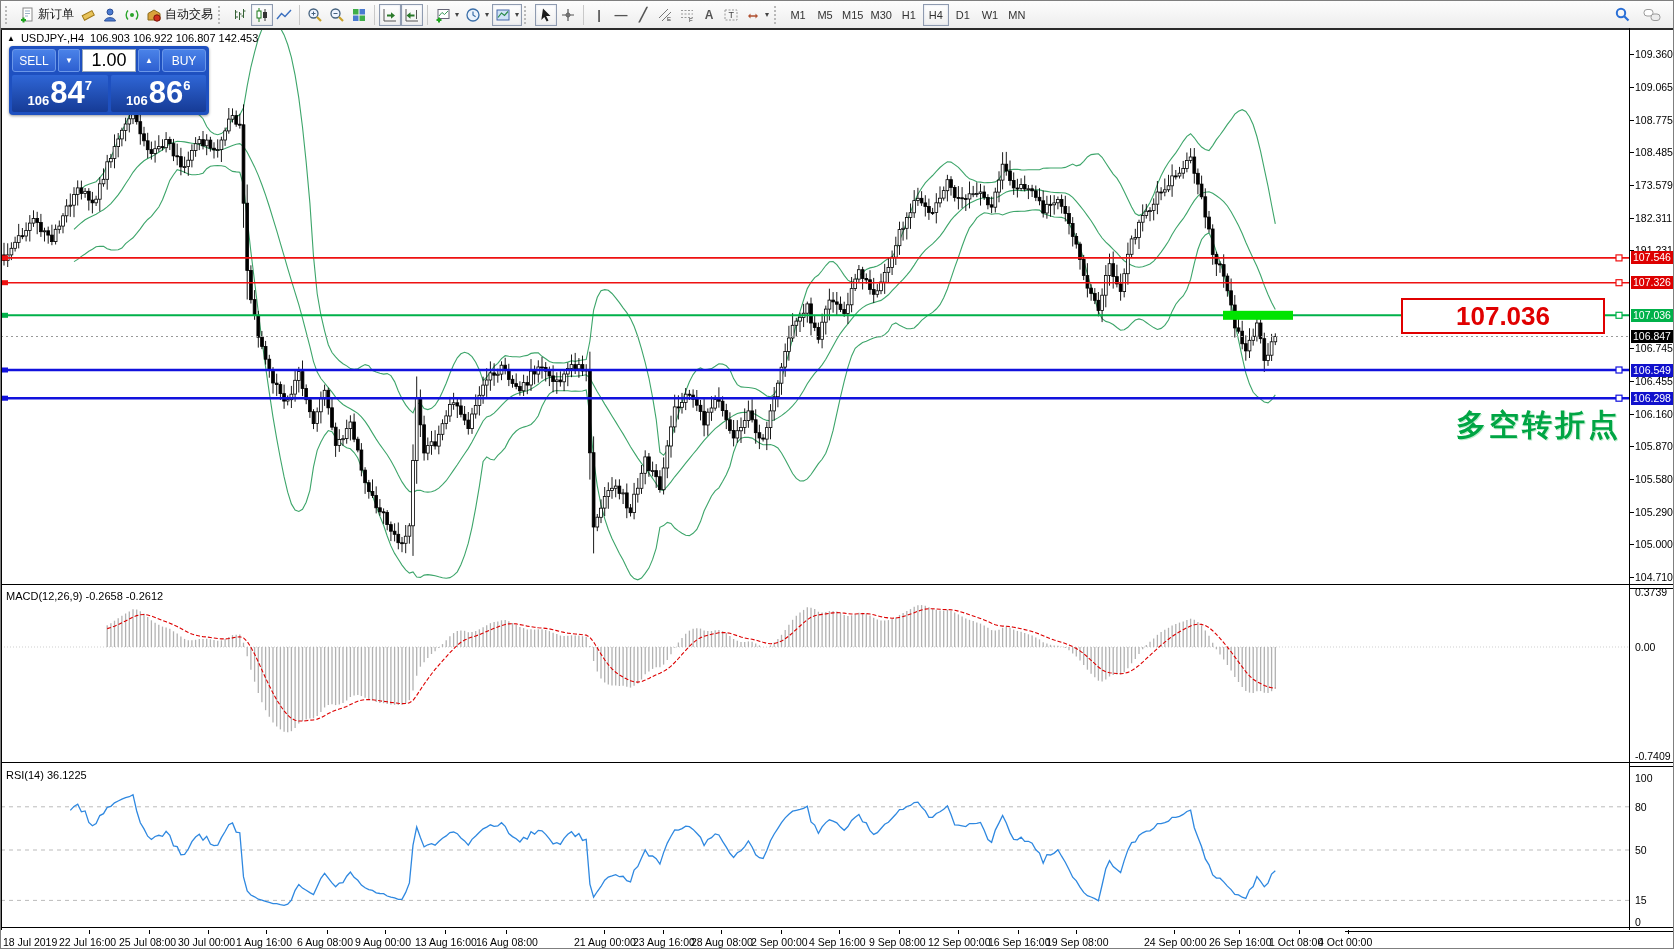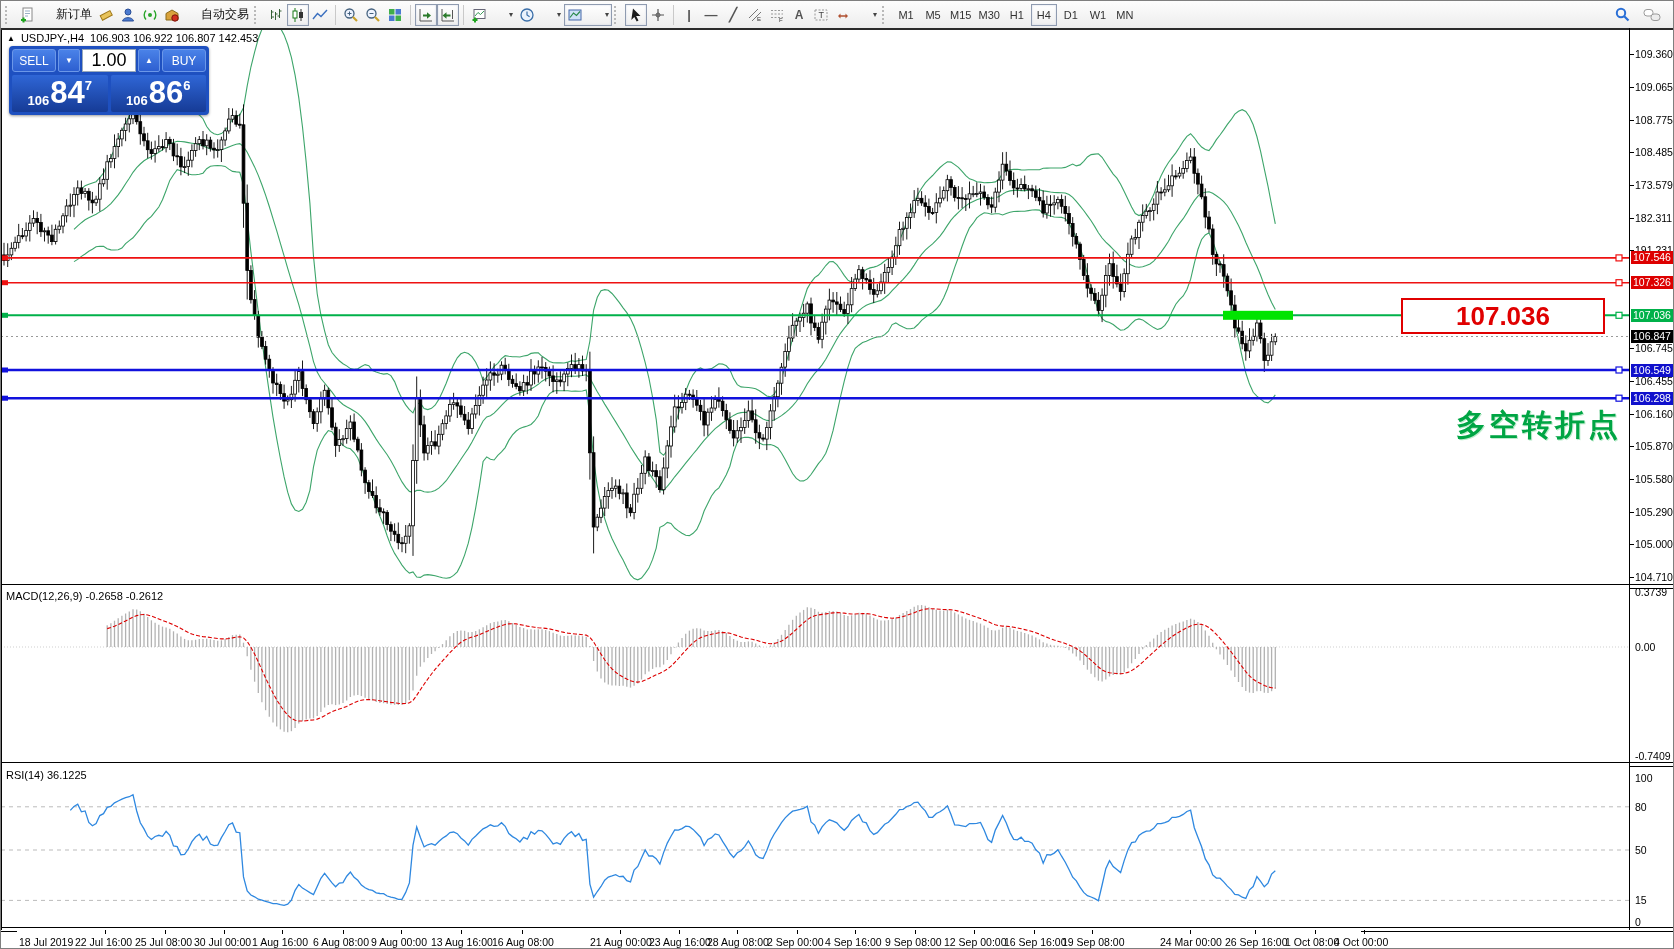--- a/index.html
+++ b/index.html
@@ -3,41 +3,41 @@
 <meta charset="utf-8">
 <style>
   html,body{margin:0;padding:0;background:#d8d8d8;}
   #app{position:relative;width:1674px;height:949px;background:#fff;
        font-family:"Liberation Sans",sans-serif;overflow:hidden;border:1px solid #7f7f7f;box-sizing:border-box;}
   
   .toolbar{position:absolute;left:0;top:0;width:1674px;height:27px;
       background:linear-gradient(#fdfdfd,#ededed);display:flex;align-items:center;padding:0 2px;box-sizing:border-box;}
   .tgrip{width:5px;height:18px;border-left:2px dotted #b9b9b9;margin:0 4px 0 2px;}
   .tsep{width:1px;height:20px;background:#c9c9c9;margin:0 4px;}
-  .tbtn{display:flex;align-items:center;justify-content:center;gap:21px;height:22px;min-width:22px;
+  .tbtn{display:flex;align-items:center;justify-content:center;gap:3px;height:22px;min-width:22px;
       background:transparent;border:1px solid transparent;padding:0 2px;cursor:pointer;font-family:inherit;}
   .tbtn.sel{border:1px solid #8f9bb0;background:linear-gradient(#ffffff,#efefef);box-shadow:inset 0 0 2px #cfd6e4;}
   .tlbl{font-size:12px;color:#111;white-space:nowrap;}
   .caret{font-size:8px;color:#444;margin-left:1px;}
   .glyph{font-size:13px;color:#555;font-weight:bold;}
   .tfbtn{font-size:11px;color:#333;}
   .tright{margin-left:auto;display:flex;align-items:center;gap:6px;padding-right:8px;}
   .ic{display:block;}
   
   .topline{position:absolute;left:0;top:27px;width:1674px;height:2px;background:#2b2b2b;}
   .panel-frame{position:absolute;left:0;top:29px;width:1px;height:900px;background:#000;}
   .axisline{position:absolute;left:1628px;top:27px;width:1px;height:902px;background:#000;}
   svg.panel{position:absolute;left:0;background:#fff;}
   .sep{position:absolute;left:0;width:1674px;height:3px;background:#fff;border-top:1px solid #000;border-bottom:1px solid #000;box-sizing:content-box;}
   .axis-label{position:absolute;left:1634px;font-size:10.5px;color:#000;white-space:nowrap;}
   .axis-tick{position:absolute;left:1628px;width:5px;height:1px;background:#000;}
   .axis-special{position:absolute;left:1630px;width:44px;height:13px;font-size:10.5px;color:#fff;
        padding-left:2px;line-height:13px;white-space:nowrap;}
   .ind-label{position:absolute;left:5px;font-size:11px;color:#000;}
-  .date-axis{position:absolute;left:16px;top:929px;width:1344px;height:20px;background:#fff;}
+  .date-axis{position:absolute;left:0;top:929px;width:1344px;height:20px;background:#fff;}
   .date-label{position:absolute;top:6px;font-size:10.5px;color:#000;white-space:nowrap;}
   .date-tick{position:absolute;top:0;width:1px;height:4px;background:#000;}
   
   .symbol-info{position:absolute;left:6px;top:31px;font-size:11px;color:#000;display:flex;gap:6px;align-items:center;}
   .symbol-info .arr{font-size:8px;}
   .callout{position:absolute;left:1400px;top:297px;width:200px;height:32px;border:2px solid #e00000;background:#fff;
        color:#e00000;font-size:26px;font-weight:bold;display:flex;align-items:center;justify-content:center;}
   .turning{position:absolute;left:1455px;top:404px;font-size:30px;font-weight:bold;color:#00a544;
        letter-spacing:3px;text-shadow:1px 1px 0 #bdeccd;white-space:nowrap;}
   
@@ -1058,21 +1058,21 @@
       <div class="date-label" style="left: 808px;">4 Sep 16:00</div>
       <div class="date-tick" style="left: 898px;"></div>
       <div class="date-label" style="left: 868px;">9 Sep 08:00</div>
       <div class="date-tick" style="left: 957px;"></div>
       <div class="date-label" style="left: 927px;">12 Sep 00:00</div>
       <div class="date-tick" style="left: 1017px;"></div>
       <div class="date-label" style="left: 987px;">16 Sep 16:00</div>
       <div class="date-tick" style="left: 1075px;"></div>
       <div class="date-label" style="left: 1045px;">19 Sep 08:00</div>
       <div class="date-tick" style="left: 1173px;"></div>
-      <div class="date-label" style="left: 1143px;">24 Mar 00:00</div>
+      <div class="date-label" style="left: 1143px;">24 Sep 00:00</div>
       <div class="date-tick" style="left: 1238px;"></div>
       <div class="date-label" style="left: 1208px;">26 Sep 16:00</div>
       <div class="date-tick" style="left: 1298px;"></div>
       <div class="date-label" style="left: 1268px;">1 Oct 08:00</div>
       <div class="date-tick" style="left: 1347px;"></div>
       <div class="date-label" style="left: 1317px;">4 Oct 00:00</div>
     </div>
 
   <div class="ind-label" style="top:589px">MACD(12,26,9) -0.2658 -0.2612</div>
   <div class="ind-label" style="top:768px">RSI(14) 36.1225</div>

